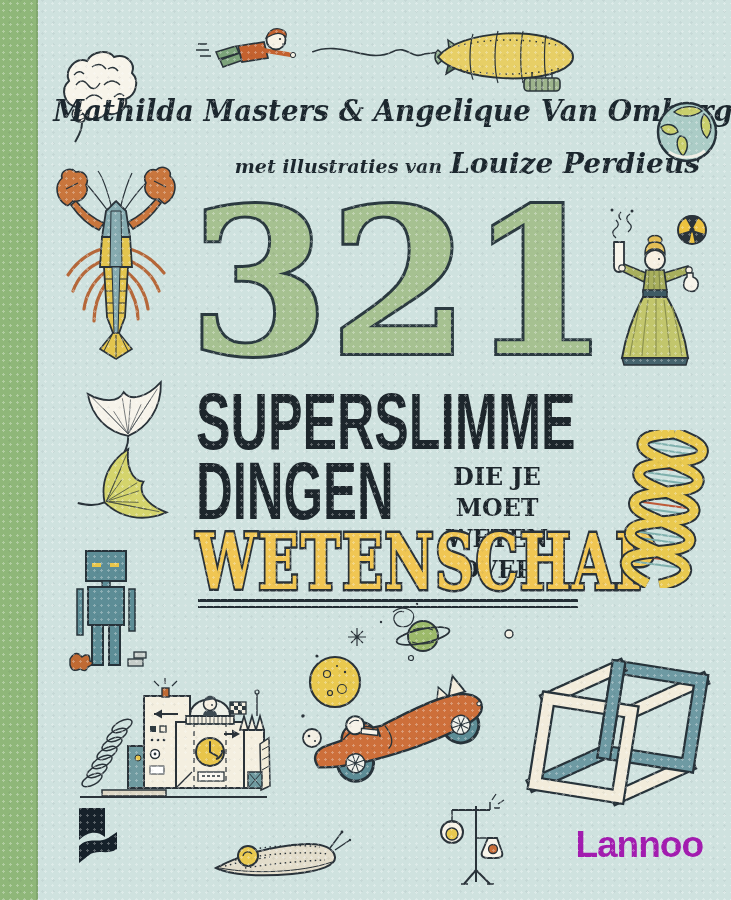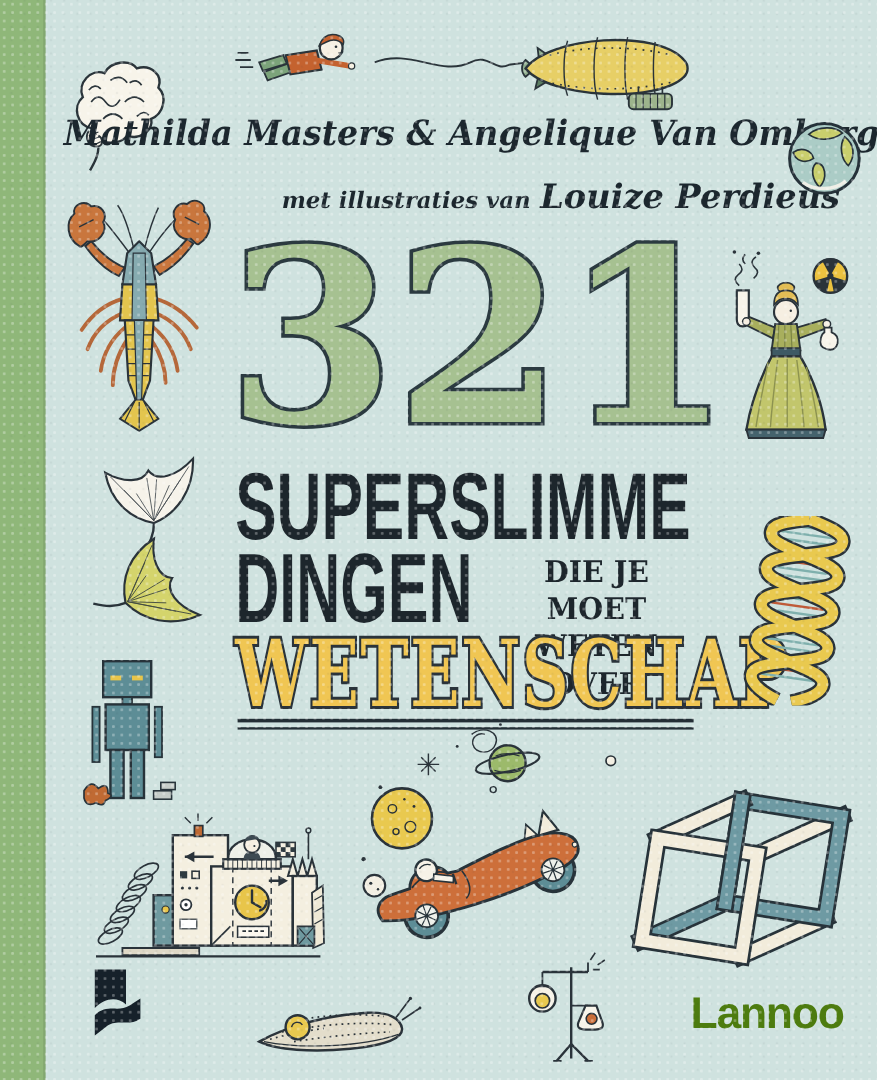--- a/index.html
+++ b/index.html
@@ -25,21 +25,21 @@
   .title2{left:196px;top:450px;font-family:"Liberation Sans",sans-serif;font-weight:700;font-size:82px;
           line-height:1;color:#1d262c;transform:scaleX(.62);transform-origin:left top;white-space:nowrap;}
   .subtitle{left:422px;top:461px;width:158px;text-align:center;font-weight:700;font-size:25px;
             line-height:1.24;color:#1d262c;transform:scaleX(.95);transform-origin:left top;}
   .subject{left:196px;top:524px;font-weight:700;font-size:77px;line-height:1;white-space:nowrap;
            letter-spacing:2px;transform:scaleX(.70);transform-origin:left top;}
   .subject .txt-stroke{position:absolute;left:0;top:0;-webkit-text-stroke:5px #2a333a;color:#2a333a;}
   .subject .txt-fill{position:relative;color:#f0c653;}
   .underline{left:198px;top:599px;width:380px;height:4px;border-top:3px solid #232e35;border-bottom:2px solid #232e35;}
   .publisher{right:28px;top:824px;font-family:"Liberation Sans",sans-serif;font-weight:700;font-size:37px;
-             color:#4d7c0f;letter-spacing:-1px;}
+             color:#a21caf;letter-spacing:-1px;}
   svg{display:block;}
 </style>
 </head>
 <body>
 
 <div class="cover">
 
   <div class="abs spine"></div>
 
   <svg class="abs" style="left:52px;top:45px" width="88" height="100" viewBox="0 0 88 100">

